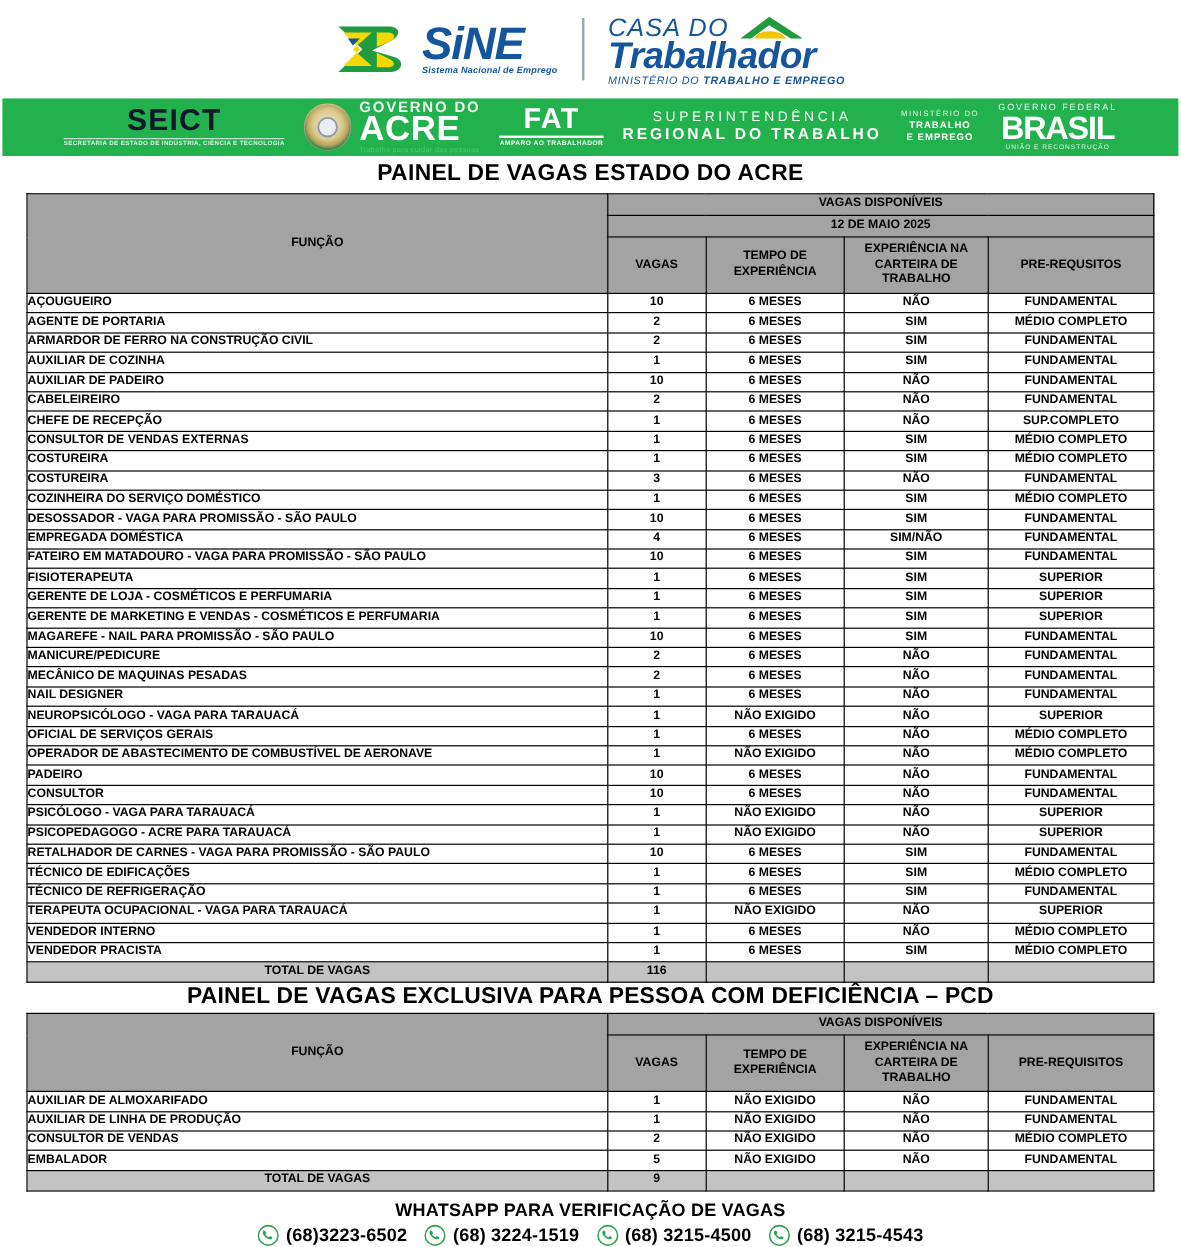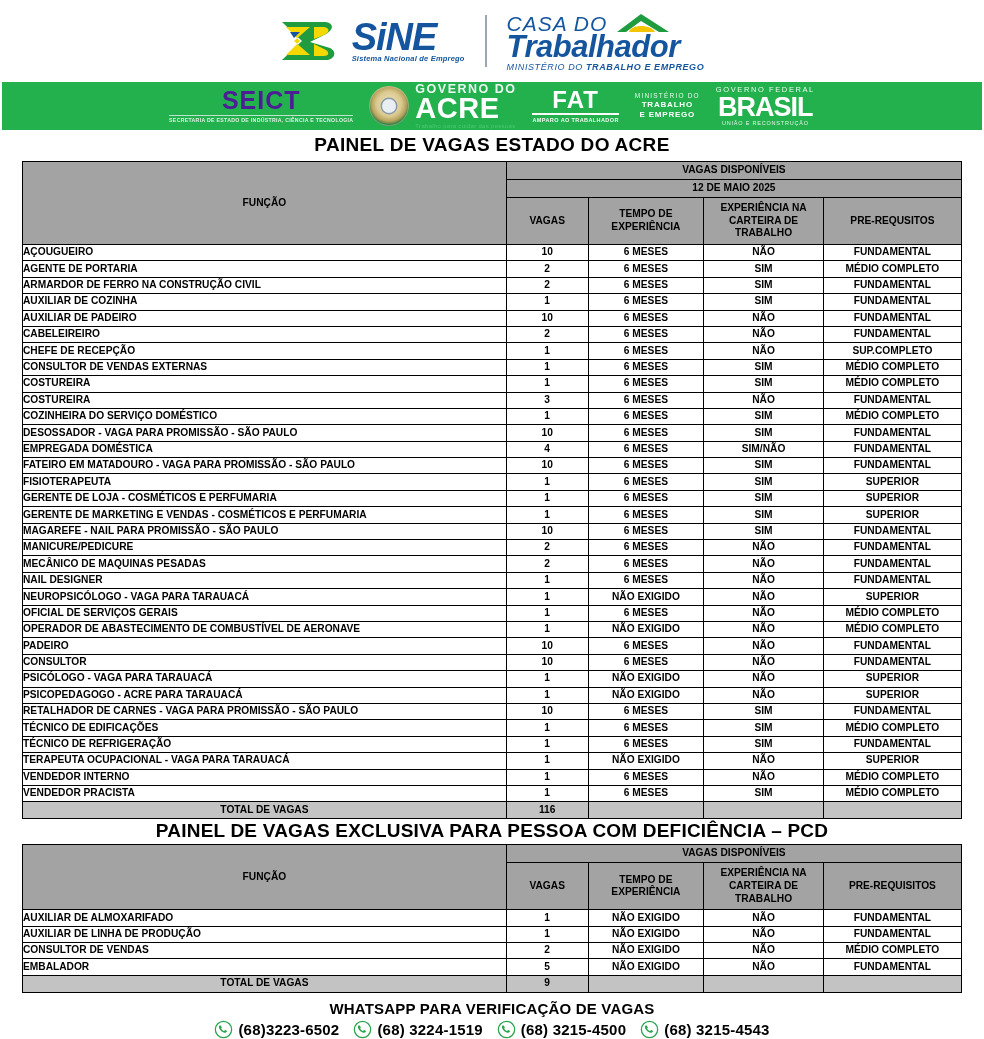--- a/index.html
+++ b/index.html
@@ -108,21 +108,21 @@
     gap: 16px;
     color: #fff;
     padding: 0 12px;
     margin: 0 2px;
   }
   .seict { text-align: center; line-height: 1; }
   .seict-name {
     font-size: 25px;
     font-weight: bold;
     letter-spacing: 1px;
-    color: #4c1d95;
+    color: #0f172a;
   }
   .seict-sub {
     font-size: 5.2px;
     font-weight: bold;
     letter-spacing: 0.3px;
     margin-top: 2px;
     line-height: 1.3;
     color: #dff0e4;
     border-top: 1px solid #bfe3cc;
     padding-top: 1px;
@@ -355,20 +355,24 @@
         <div class="acre-name">ACRE</div>
         <div class="acre-slog">Trabalho para cuidar das pessoas</div>
       </div>
     </div>
 
     <div class="fat">
       <div class="fat-name">FAT</div>
       <div class="fat-sub">AMPARO AO TRABALHADOR</div>
     </div>
 
+    <div class="super">
+      <div class="super-l1">SUPERINTENDÊNCIA</div>
+      <div class="super-l2">REGIONAL DO TRABALHO</div>
+    </div>
 
     <div class="mte">
       <div class="mte-l1">MINISTÉRIO DO</div>
       <div class="mte-l2">TRABALHO</div>
       <div class="mte-l3">E EMPREGO</div>
     </div>
 
     <div class="brasil">
       <div class="brasil-gov">GOVERNO FEDERAL</div>
       <div class="brasil-name">BRASIL</div>

